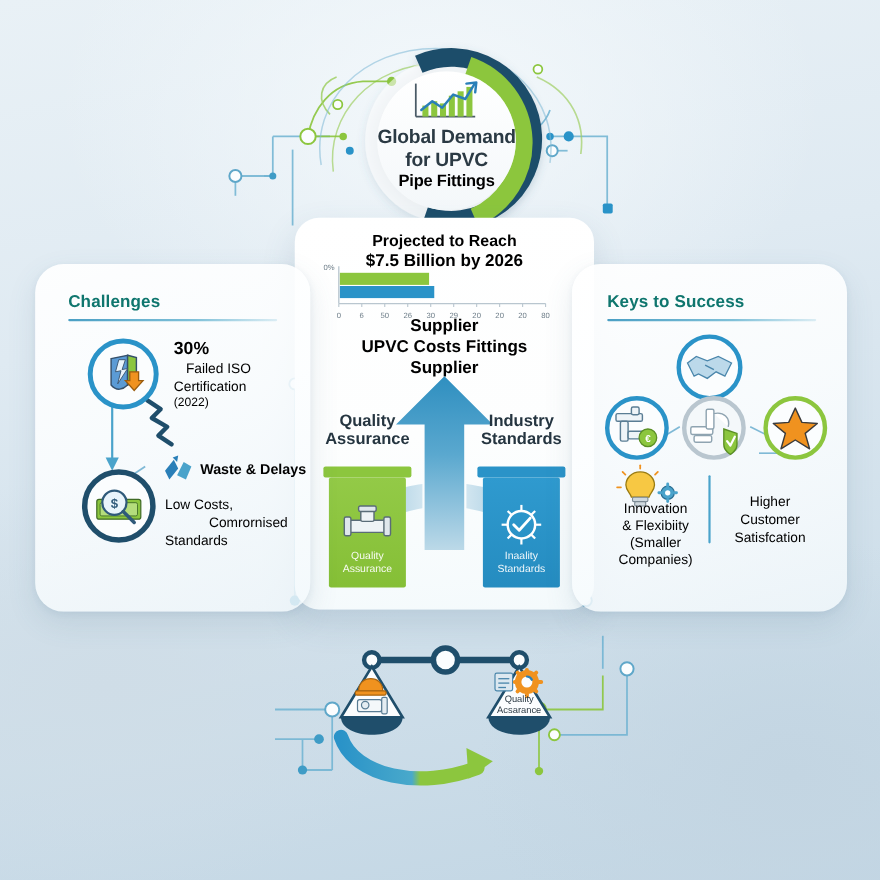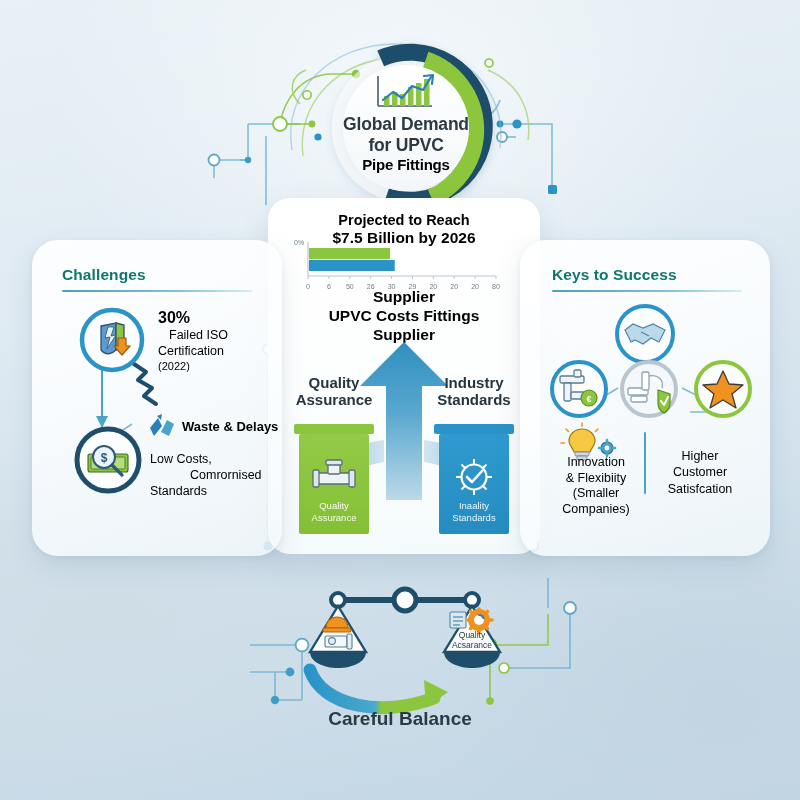--- a/index.html
+++ b/index.html
@@ -494,15 +494,14 @@
         <stop offset="0%" stop-color="#2a93c8"></stop>
         <stop offset="52%" stop-color="#49a9cb"></stop>
         <stop offset="58%" stop-color="#8cc63e"></stop>
         <stop offset="100%" stop-color="#8cc63e"></stop>
       </linearGradient>
     </defs>
     <path d="M14,8 C26,44 86,56 138,36" fill="none" stroke="url(#arcg)" stroke-width="13" stroke-linecap="round"></path>
     <path d="M128,18 L152,30 L130,46 Z" fill="#8cc63e"></path>
   </svg>
 
-  <div class="t b c" style="left:250px;top:708px;width:300px;font-size:19px;color:#2b3a44;">Careful Balance</div>
 
 </div>
 
 </body></html>

